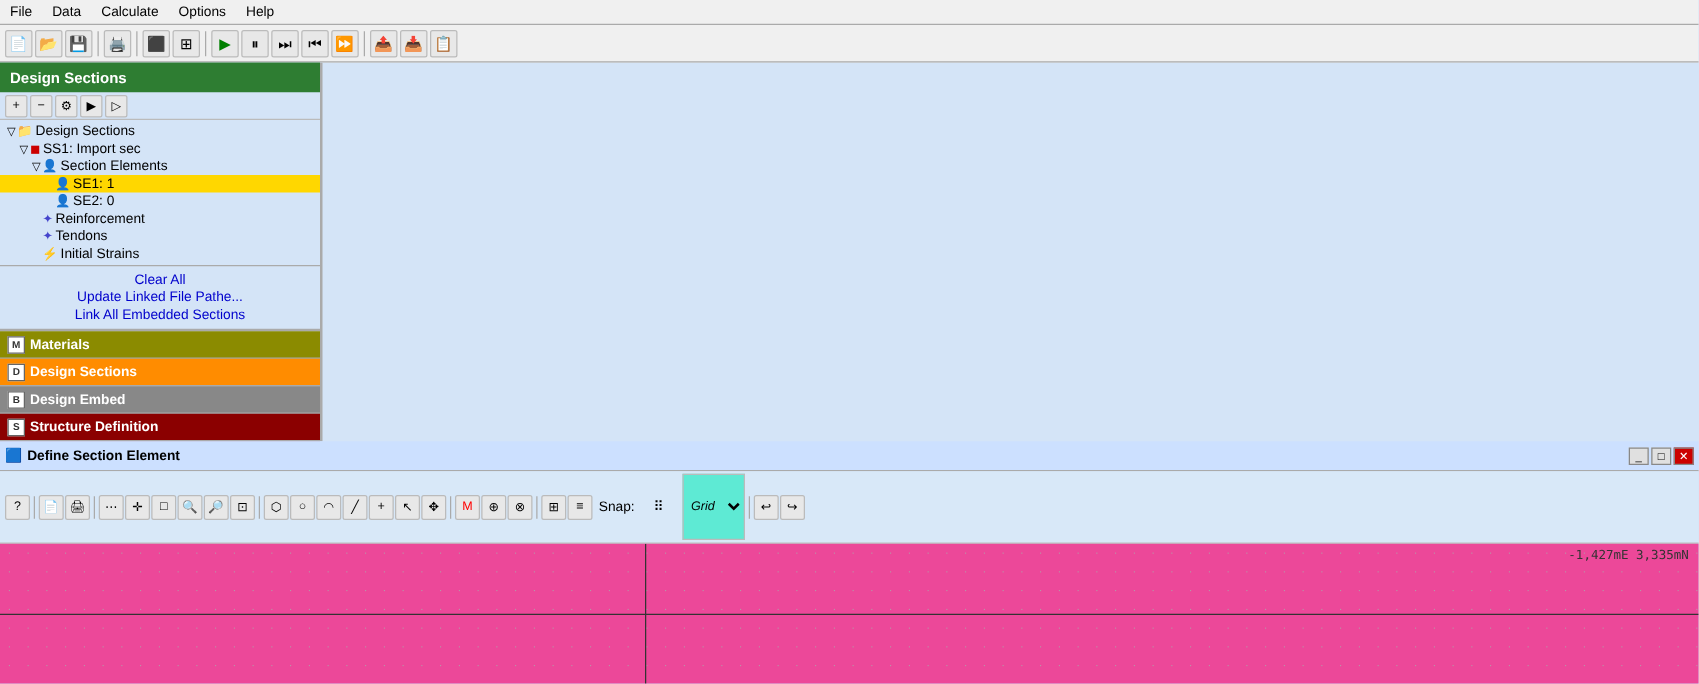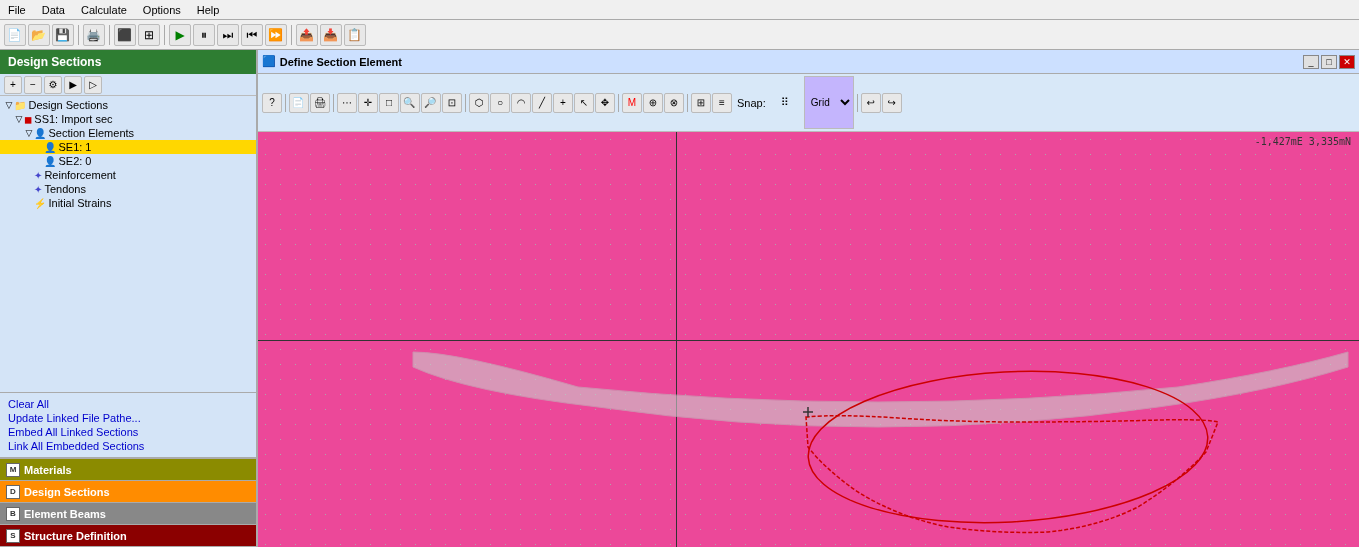--- a/index.html
+++ b/index.html
@@ -8,37 +8,37 @@
     
     .menu-bar { background: #f0f0f0; border-bottom: 1px solid #aaa; display: flex; align-items: center; height: 20px; }
     .menu-item { padding: 2px 8px; cursor: pointer; font-size: 11px; }
 
     
     .toolbar { background: #f0f0f0; border-bottom: 1px solid #aaa; display: flex; align-items: center; height: 30px; padding: 2px 4px; gap: 2px; }
     .tb-btn { background: #e8e8e8; border: 1px solid #bbb; border-radius: 2px; width: 22px; height: 22px; display: flex; align-items: center; justify-content: center; cursor: pointer; font-size: 12px; }
     .tb-sep { width: 1px; height: 20px; background: #aaa; margin: 0 2px; }
 
     
-    .main-layout { display: flex; height: calc(547px - 50px); }
+    .main-layout { display: flex; height: calc(547px - 50px); flex-direction: column; }
 
     
     .left-panel { width: 258px; min-width: 258px; background: #d4e4f7; border-right: 2px solid #aaa; display: flex; flex-direction: column; }
     .left-panel-header { background: #2e7d32; color: white; font-weight: bold; padding: 4px 8px; font-size: 12px; height: 24px; display: flex; align-items: center; }
     .left-panel-toolbar { background: #d4e4f7; display: flex; align-items: center; padding: 2px 4px; gap: 2px; height: 22px; border-bottom: 1px solid #bbb; }
     .left-panel-tb-btn { background: #e8e8e8; border: 1px solid #bbb; border-radius: 2px; width: 18px; height: 18px; display: flex; align-items: center; justify-content: center; cursor: pointer; font-size: 10px; }
 
     .tree-container { flex: 1; overflow: auto; padding: 2px 0; }
     .tree-item { display: flex; align-items: center; padding: 1px 0; cursor: pointer; white-space: nowrap; }
     .tree-item.selected { background: #ffd700; }
     .tree-item .indent { display: inline-block; }
     .tree-item .icon { margin-right: 2px; font-size: 10px; }
     .tree-expand { width: 10px; display: inline-flex; align-items: center; justify-content: center; font-size: 9px; }
 
     .links-section { padding: 4px 8px; border-top: 1px solid #aaa; }
-    .link-item { color: #0000cc; text-decoration: none; display: block; padding: 1px 0; cursor: pointer; font-size: 11px; }
+    .link-item { color: #0000cc; text-decoration: none; display: block; padding: 1px 0; cursor: pointer; font-size: 11px; text-align: center; }
 
     
     .nav-buttons { border-top: 2px solid #aaa; }
     .nav-btn { display: flex; align-items: center; padding: 3px 6px; border-bottom: 1px solid #aaa; cursor: pointer; font-weight: bold; font-size: 11px; height: 22px; }
     .nav-btn.materials { background: #8B8B00; color: white; }
     .nav-btn.design-sections { background: #FF8C00; color: white; }
     .nav-btn.design-beams { background: #888; color: white; }
     .nav-btn.structure-def { background: #8B0000; color: white; }
     .nav-btn .nav-icon { width: 14px; height: 14px; background: #fff; border: 1px solid #666; margin-right: 4px; display: inline-flex; align-items: center; justify-content: center; font-size: 8px; color: #333; }
 
@@ -47,21 +47,21 @@
     .canvas-header { background: #cce0ff; border-bottom: 1px solid #aaa; display: flex; align-items: center; justify-content: space-between; height: 24px; padding: 2px 4px; }
     .canvas-title { font-weight: bold; font-size: 11px; display: flex; align-items: center; gap: 4px; }
     .canvas-window-btns { display: flex; gap: 2px; }
     .win-btn { width: 16px; height: 14px; border: 1px solid #888; background: #e0e0e0; cursor: pointer; display: flex; align-items: center; justify-content: center; font-size: 9px; }
     .win-btn.close { background: #cc0000; color: white; }
 
     .canvas-toolbar { background: #d8e8f8; border-bottom: 1px solid #bbb; display: flex; align-items: center; padding: 2px 4px; gap: 1px; flex-wrap: wrap; min-height: 28px; }
     .ctb-btn { background: #e8e8e8; border: 1px solid #bbb; border-radius: 2px; width: 20px; height: 20px; display: flex; align-items: center; justify-content: center; cursor: pointer; font-size: 10px; }
     .ctb-sep { width: 1px; height: 18px; background: #aaa; margin: 0 2px; }
     .snap-control { display: flex; align-items: center; gap: 15px; margin-left: 4px; font-size: 11px; }
-    .snap-select { font-size: 10px; background: #c4b5fd; border: 1px solid #bbb; padding: 19px 2px; }
+    .snap-select { font-size: 10px; background: #5eead4; border: 1px solid #bbb; padding: 19px 2px; font-style: italic; }
 
     .canvas-area { flex: 1; background: #ec4899; position: relative; overflow: hidden; cursor: crosshair; }
     .canvas-coords { position: absolute; top: 4px; right: 8px; font-size: 10px; color: #333; font-family: monospace; }
 
     
     .grid-bg {
       position: absolute; top: 0; left: 0; right: 0; bottom: 0;
       background-image: radial-gradient(circle, #aaa 0.5px, transparent 0.5px);
       background-size: 15px 15px;
     }
@@ -174,36 +174,35 @@
         <span class="indent" style="width:24px"></span>
         <span class="tree-expand"> </span>
         <span class="icon" style="color:#228822;">⚡</span>
         <span>Initial Strains</span>
       </div>
     </div>
 
     <div class="links-section">
       <a class="link-item">Clear All</a>
       <a class="link-item">Update Linked File Pathe...</a>
-      <a class="link-item">Embed All Linked Sections</a>
       <a class="link-item">Link All Embedded Sections</a>
     </div>
 
     <div class="nav-buttons">
       <div class="nav-btn materials">
         <span class="nav-icon">M</span>
         <span>Materials</span>
       </div>
       <div class="nav-btn design-sections">
         <span class="nav-icon">D</span>
         <span>Design Sections</span>
       </div>
       <div class="nav-btn design-beams">
         <span class="nav-icon">B</span>
-        <span>Element Beams</span>
+        <span>Design Embed</span>
       </div>
       <div class="nav-btn structure-def">
         <span class="nav-icon">S</span>
         <span>Structure Definition</span>
       </div>
     </div>
   </div>
 
   <div class="right-panel">
 

